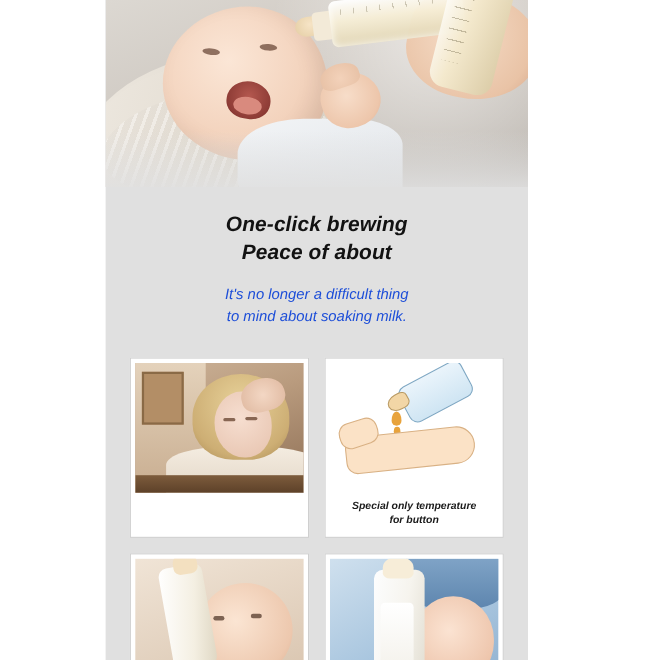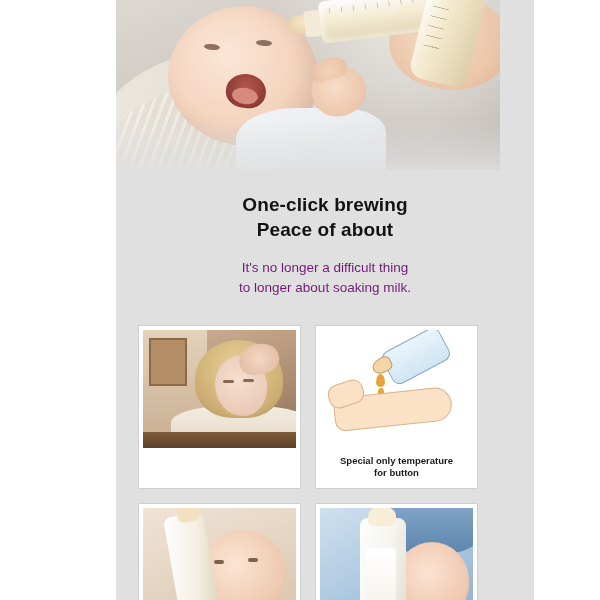--- a/index.html
+++ b/index.html
@@ -17,26 +17,27 @@
   .page {
     position: relative;
     width: 600px;
     height: 600px;
     background: #ffffff;
   }
 
   
   .content {
     position: absolute;
-    left: 116px;
+    left: 96px;
     top: 0;
-    width: 418px;
+    width: 384px;
     height: 600px;
     background: #e0e0e0;
     overflow: hidden;
+    font-style: italic;
   }
 
   
   .hero {
     position: relative;
     width: 384px;
     height: 170px;
     overflow: hidden;
     background: #cfcfcf;
   }
@@ -232,21 +233,21 @@
     text-align: center;
     color: #121212;
     font-size: 19px;
     font-weight: bold;
     line-height: 1.32;
     letter-spacing: 0.1px;
   }
   .subline {
     margin: 16px 0 0;
     text-align: center;
-    color: #701a75;
+    color: #1d4ed8;
     font-size: 13.5px;
     line-height: 1.5;
   }
 
   
   .grid {
     margin: 26px 22px 0;
     display: flex;
     flex-wrap: wrap;
     gap: 14px;
@@ -425,21 +426,21 @@
       <div class="hero-fade"></div>
     </div>
 
     <h1 class="headline">
       <span>One-click brewing</span><br>
       <span>Peace of about</span>
     </h1>
 
     <p class="subline">
       <span>It's no longer a difficult thing</span><br>
-      <span>to longer about soaking milk.</span>
+      <span>to mind about soaking milk.</span>
     </p>
 
     <div class="grid">
 
       <div class="card">
         <div class="card-photo ph-mother">
           <div class="wall"></div>
           <div class="frame"></div>
           <div class="shirt"></div>
           <div class="hair"></div>

